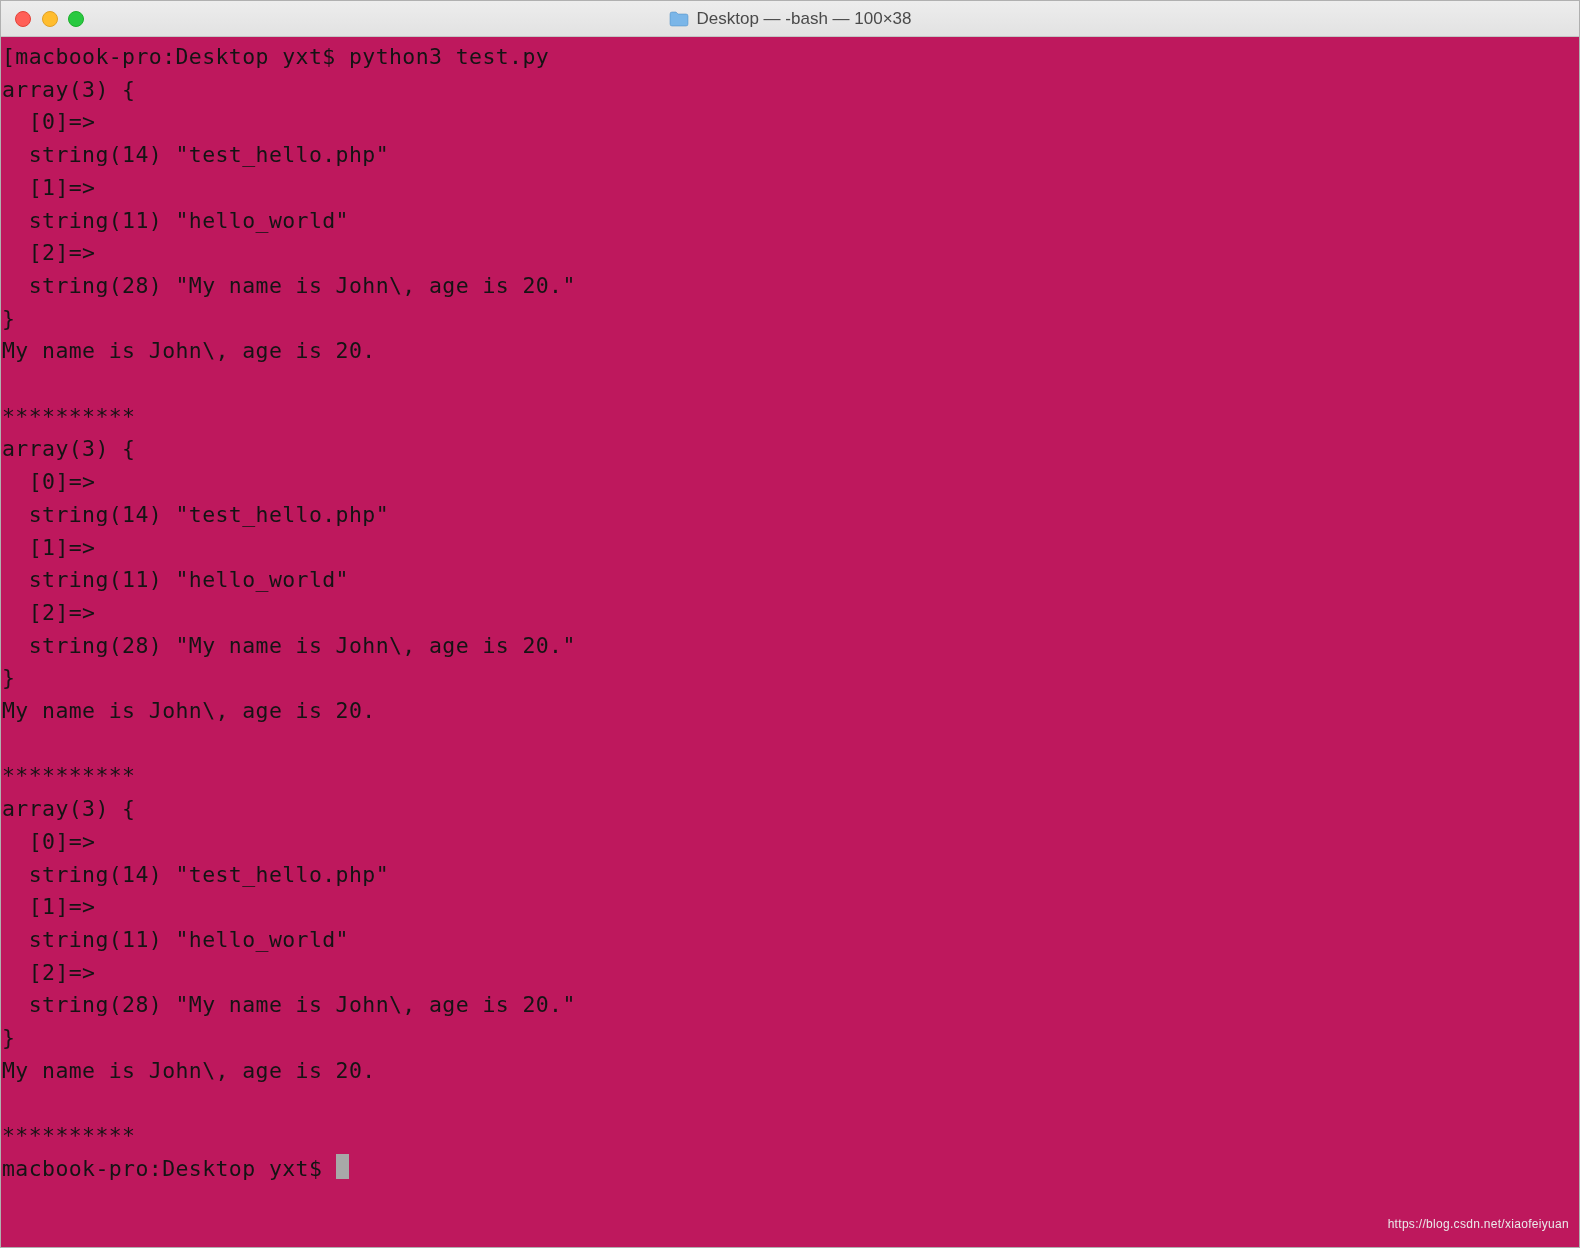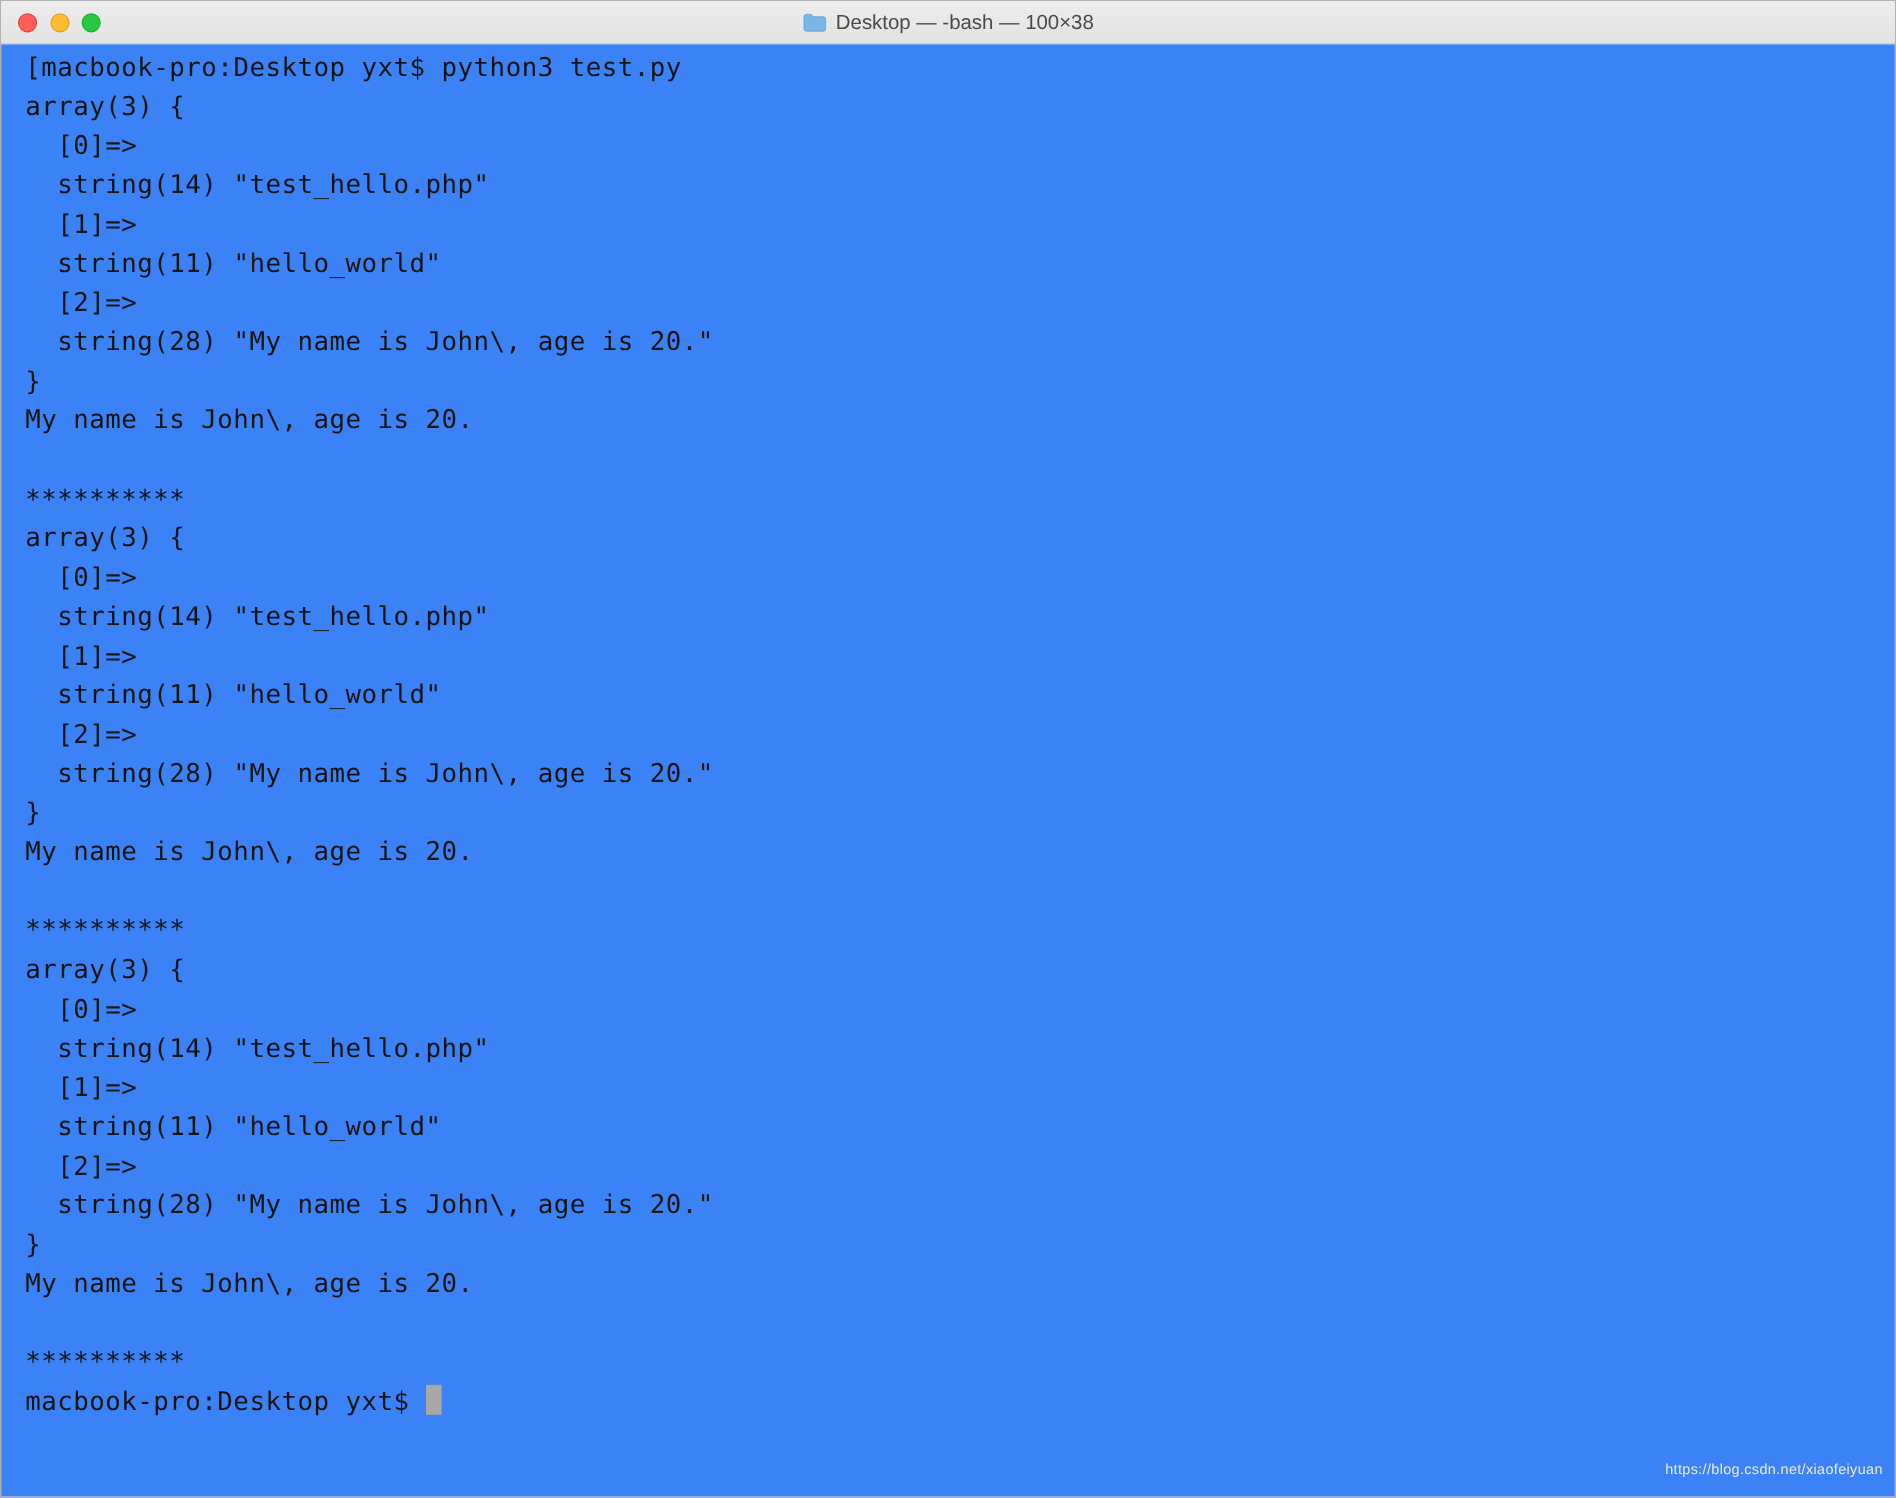--- a/index.html
+++ b/index.html
@@ -58,25 +58,25 @@
       font-size: 17px;
       color: #4a4a4a;
     }
     .folder-icon {
       width: 20px;
       height: 16px;
       display: inline-block;
     }
     .terminal-body {
       flex: 1;
-      background: #3b82f6;
+      background: #be185d;
       color: #141414;
       font-size: 21.5px;
       line-height: 32.7px;
-      padding: 4px 8px 5px 20px;
+      padding: 4px 8px 5px 1px;
       white-space: pre;
       font-family: "Menlo", "Monaco", monospace;
       letter-spacing: 0.4px;
       overflow: hidden;
       position: relative;
     }
     .prompt-row {
       display: inline;
     }
     .cursor-block {

